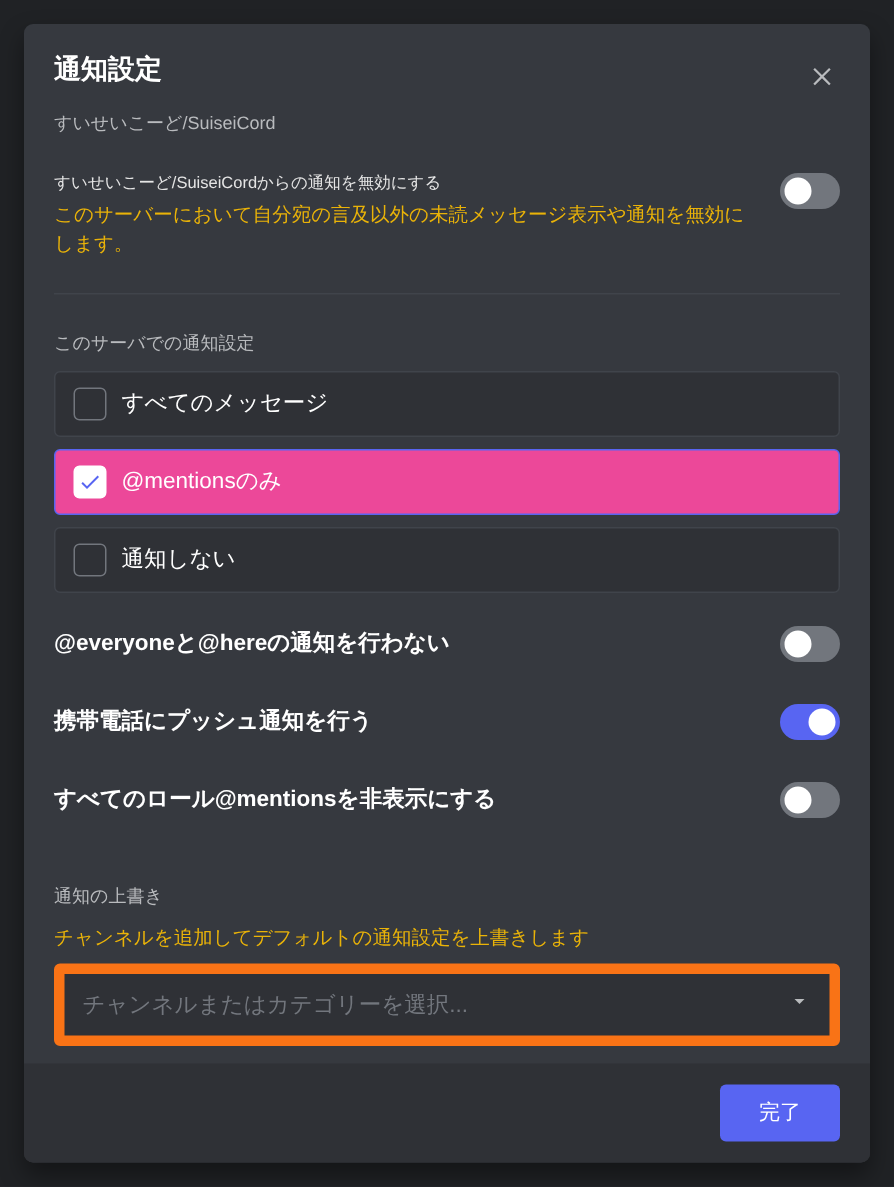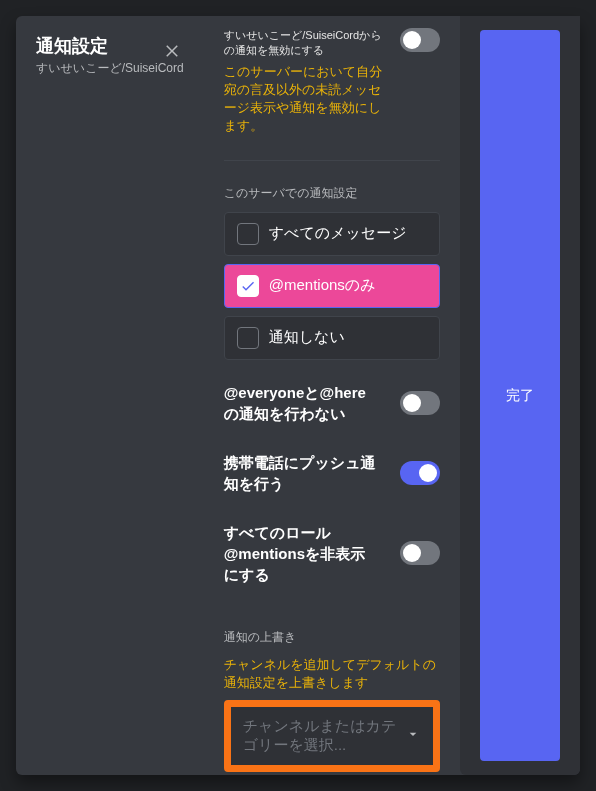--- a/index.html
+++ b/index.html
@@ -13,29 +13,29 @@
     }
     .bg-decor {
       position: absolute; top: 0; left: 0; right: 0; bottom: 0;
       background: #202225;
     }
     .modal {
       position: absolute;
       top: 16px; left: 16px; right: 16px; bottom: 16px;
       background: #36393f;
       border-radius: 6px;
-      display: flex; 
+      display: flex; flex-direction: column;
       box-shadow: 0 8px 16px rgba(0,0,0,0.4);
     }
     .modal-header {
       padding: 18px 20px 12px 20px;
       position: relative;
     }
     .modal-title { font-size: 18px; font-weight: 600; color: #fff; }
-    .modal-subtitle { font-size: 12px; color: #b9bbbe; margin-top: 2px; }
+    .modal-subtitle { font-size: 12px; color: #b9bbbe; margin-top: 16px; }
     .close-btn {
       position: absolute; top: 22px; right: 20px;
       width: 24px; height: 24px;
       display: flex; align-items: center; justify-content: center;
       cursor: pointer; color: #b9bbbe;
     }
     .modal-body {
       flex: 1; padding: 8px 20px 16px 20px; overflow-y: auto;
     }
     .row {
@@ -90,21 +90,21 @@
       cursor: pointer; margin-top: 8px;
     }
     .select-placeholder { color: #72767d; font-size: 15px; }
     .modal-footer {
       background: #2f3136; padding: 14px 20px;
       display: flex; justify-content: flex-end;
       border-radius: 0 0 6px 6px;
     }
     .done-btn {
       background: #5865f2; color: #fff; border: none;
-      padding: 24px 26px; border-radius: 4px;
+      padding: 10px 26px; border-radius: 4px;
       font-size: 14px; font-weight: 500; cursor: pointer;
     }
     .check-svg { width: 16px; height: 16px; }
     .chevron { color: #b9bbbe; }
   </style>
 </head>
 <body>
 
 <div class="bg-decor"></div>
 

